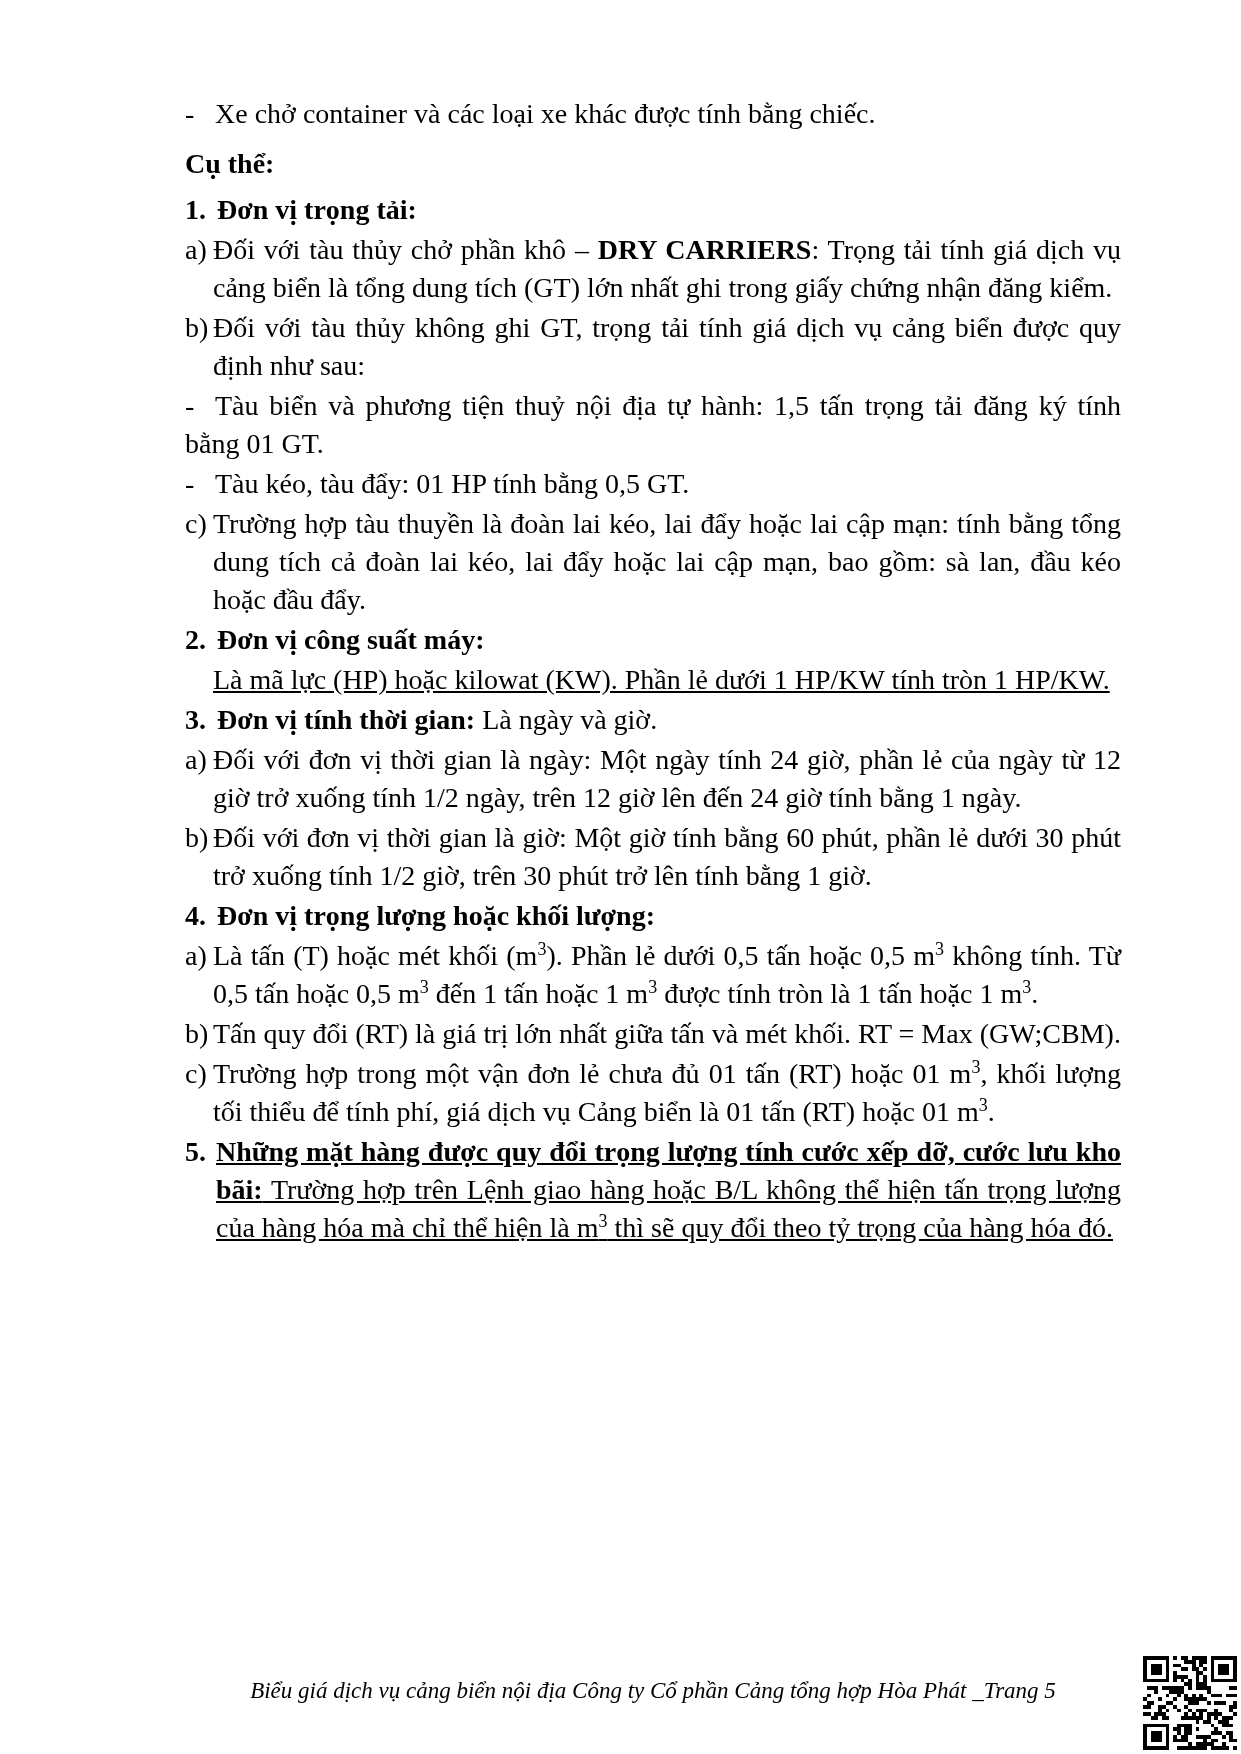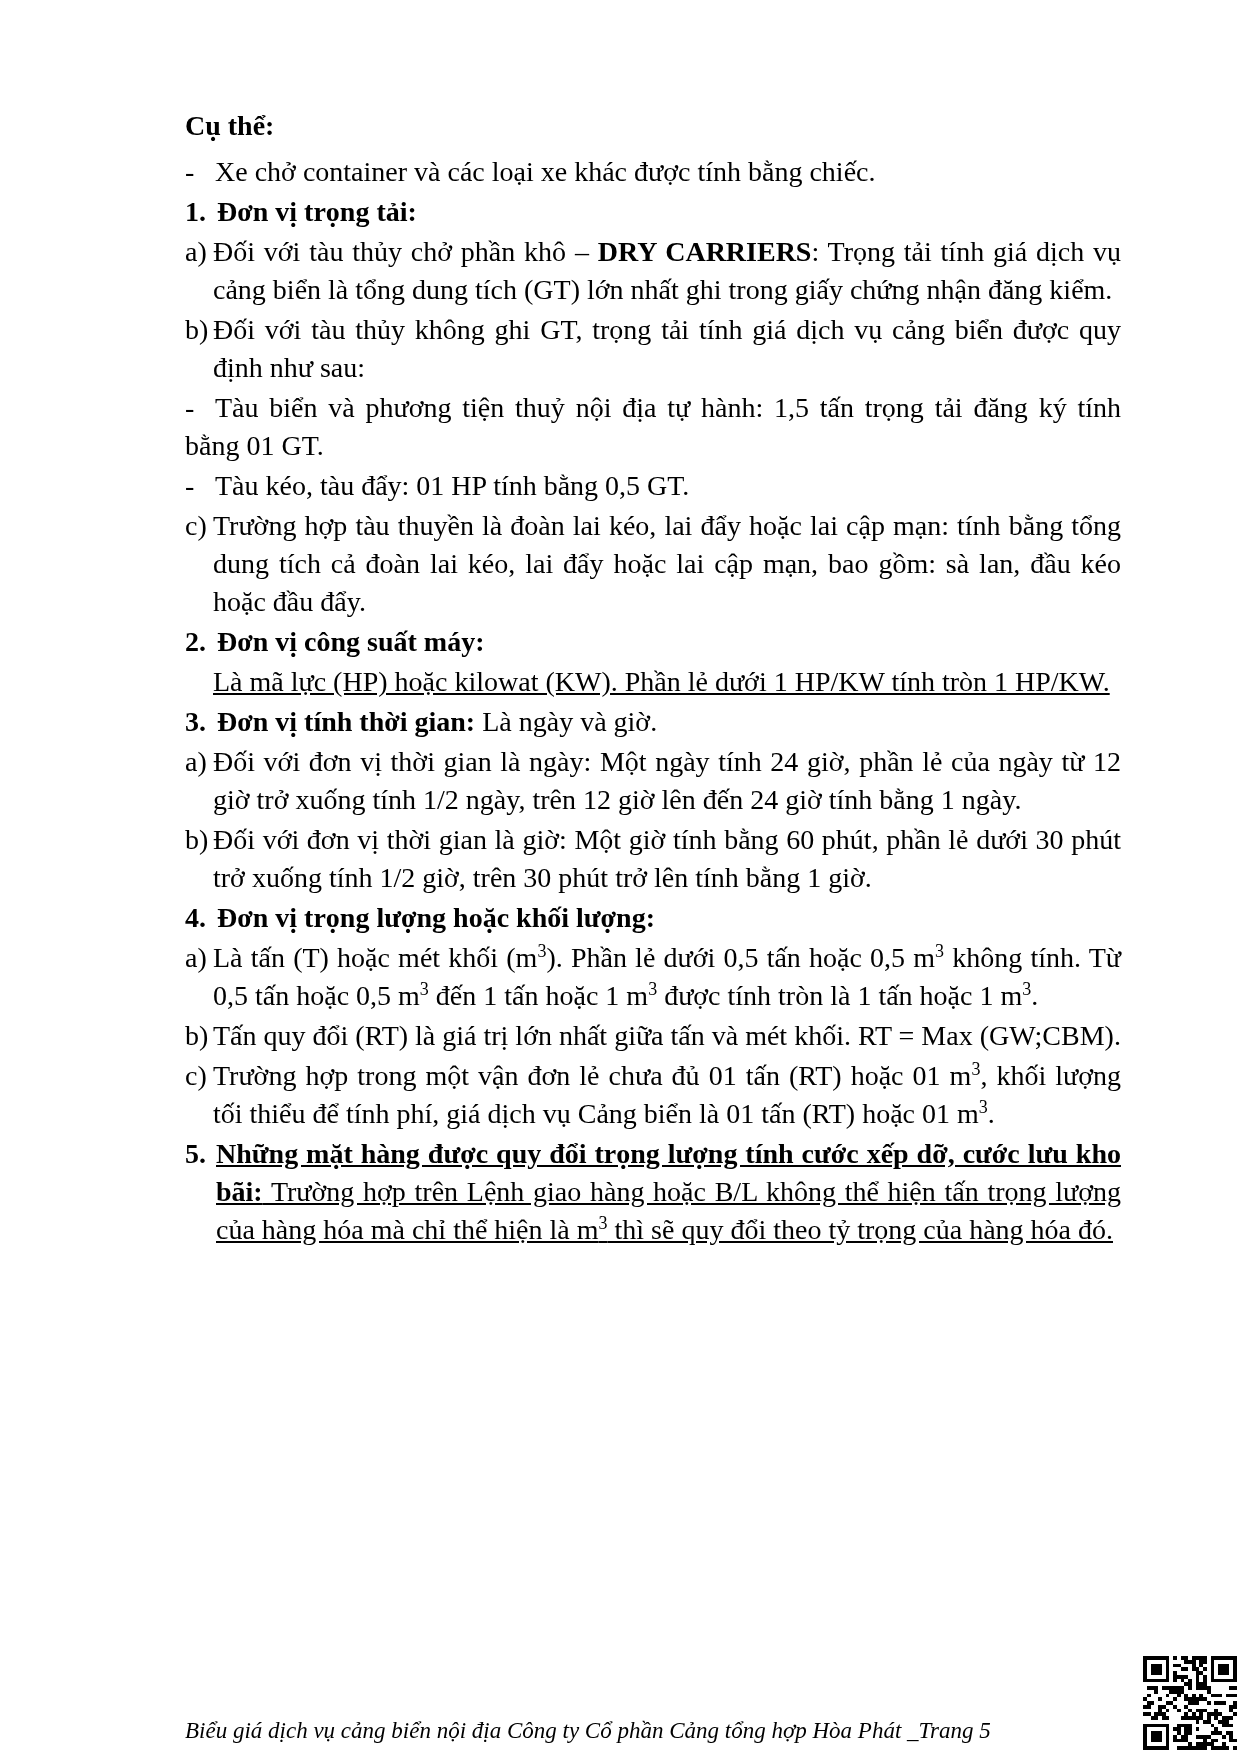--- a/index.html
+++ b/index.html
@@ -35,41 +35,41 @@
   .heading .marker { width: 32px; font-weight: bold; }
   .lead { font-weight: bold; margin-top: 12px; margin-bottom: 8px; }
   .indent { padding-left: 28px; text-decoration: underline; }
   .b { font-weight: bold; }
   sup { font-size: 18px; line-height: 0; vertical-align: super; }
   .footer-line {
     position: absolute;
     left: 185px;
     top: 1676px;
     width: 936px;
+    text-align: center;
     font-size: 23px;
     font-style: italic;
     line-height: 30px;
-    margin-top: 40px;
   }
   .qr {
     position: absolute;
     left: 1143px;
     top: 1656px;
     width: 94px;
     height: 94px;
   }
   .qr svg { width: 100%; height: 100%; display: block; }
 </style>
 </head>
 <body>
 
 <div class="page">
   <div class="content">
+      <p class="para dash"><span class="marker">-</span><span>Xe chở container và các loại xe khác được tính bằng chiếc.</span></p>
       <p class="para lead"><span class="b">Cụ thể:</span></p>
-      <p class="para dash"><span class="marker">-</span><span>Xe chở container và các loại xe khác được tính bằng chiếc.</span></p>
       <p class="para heading"><span class="marker">1.</span><span class="b">Đơn vị trọng tải:</span></p>
       <p class="para item"><span class="marker">a)</span><span>Đối với tàu thủy chở phần khô – </span><span class="b">DRY CARRIERS</span><span>: Trọng tải tính giá dịch vụ cảng biển là tổng dung tích (GT) lớn nhất ghi trong giấy chứng nhận đăng kiểm.</span></p>
       <p class="para item"><span class="marker">b)</span><span>Đối với tàu thủy không ghi GT, trọng tải tính giá dịch vụ cảng biển được quy định như sau:</span></p>
       <p class="para dash"><span class="marker">-</span><span>Tàu biển và phương tiện thuỷ nội địa tự hành: 1,5 tấn trọng tải đăng ký tính bằng 01 GT.</span></p>
       <p class="para dash"><span class="marker">-</span><span>Tàu kéo, tàu đẩy: 01 HP tính bằng 0,5 GT.</span></p>
       <p class="para item"><span class="marker">c)</span><span>Trường hợp tàu thuyền là đoàn lai kéo, lai đẩy hoặc lai cập mạn: tính bằng tổng dung tích cả đoàn lai kéo, lai đẩy hoặc lai cập mạn, bao gồm: sà lan, đầu kéo hoặc đầu đẩy.</span></p>
       <p class="para heading"><span class="marker">2.</span><span class="b">Đơn vị công suất máy:</span></p>
       <p class="para indent"><span>Là mã lực (HP) hoặc kilowat (KW). Phần lẻ dưới 1 HP/KW tính tròn 1 HP/KW.</span></p>
       <p class="para heading"><span class="marker">3.</span><span class="b">Đơn vị tính thời gian:</span><span> Là ngày và giờ.</span></p>
       <p class="para item"><span class="marker">a)</span><span>Đối với đơn vị thời gian là ngày: Một ngày tính 24 giờ, phần lẻ của ngày từ 12 giờ trở xuống tính 1/2 ngày, trên 12 giờ lên đến 24 giờ tính bằng 1 ngày.</span></p>

